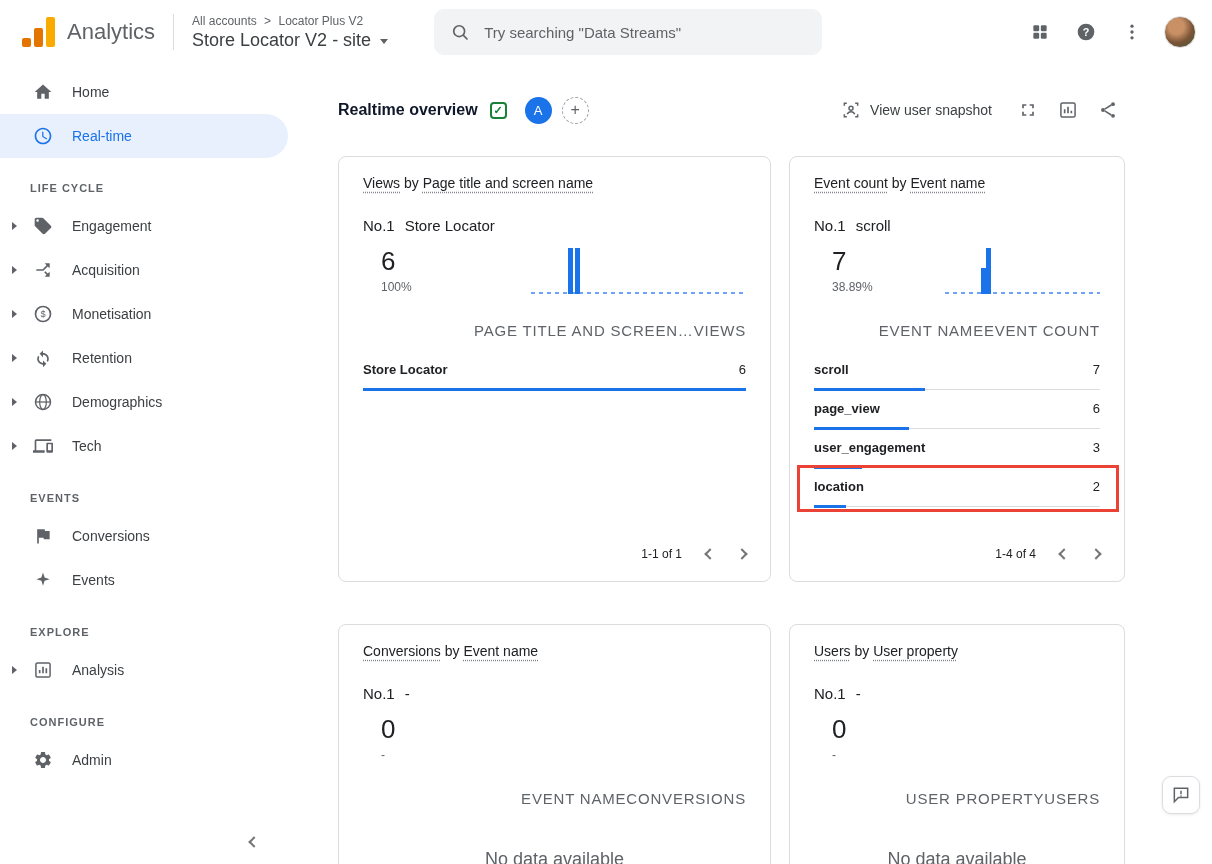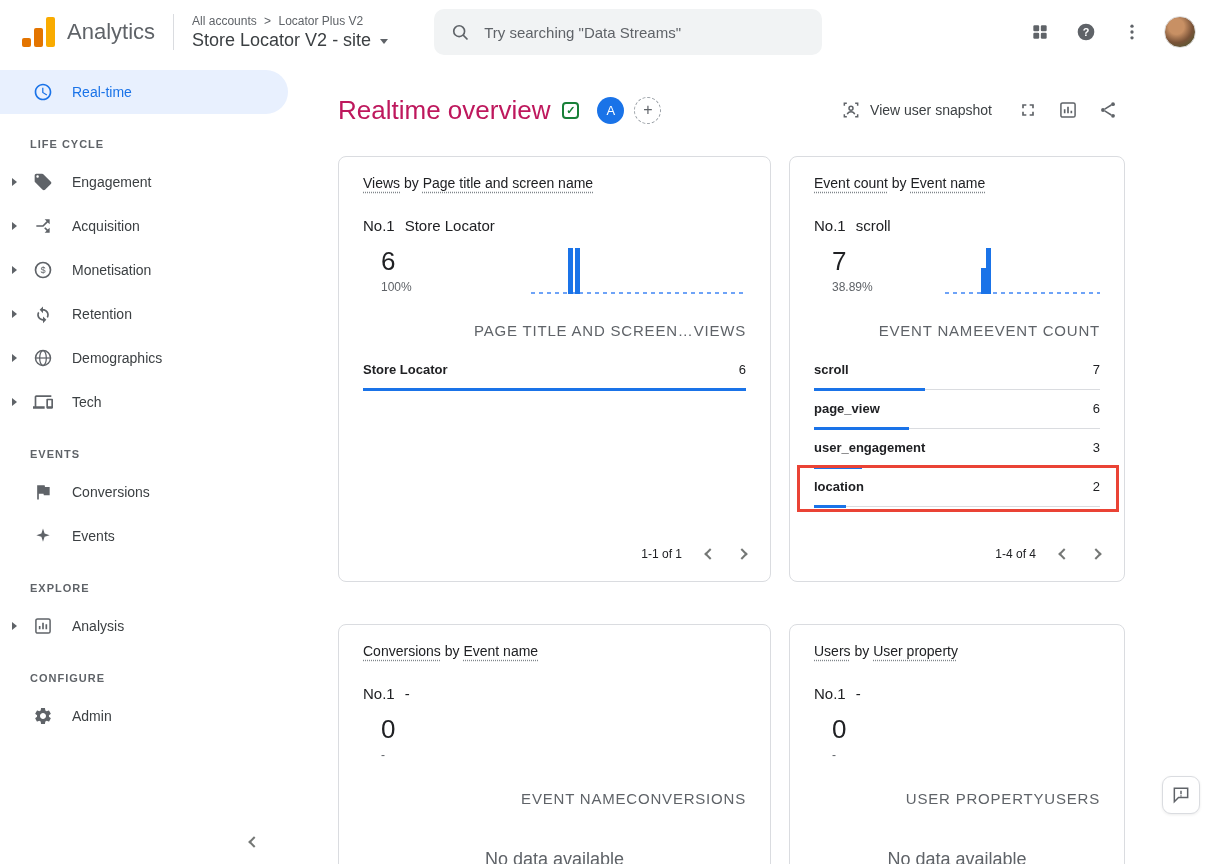--- a/index.html
+++ b/index.html
@@ -56,21 +56,21 @@
   .sidebar-collapse { position:absolute; bottom:10px; right:26px; width:24px; height:24px;
     display:grid; place-items:center; cursor:pointer; }
   .chev { width:8px; height:8px; border-right:2px solid #747775; border-bottom:2px solid #747775; }
   .chev.left  { transform:rotate(135deg); }
   .chev.right { transform:rotate(-45deg); }
 
   
   .main { flex:1; padding:26px 0 0 46px; }
   .content { width:788px; }
   .page-header { display:flex; align-items:center; height:40px; }
-  .page-title { font-size:26px; font-weight:400; color:#be185d; }
+  .page-title { font-size:16px; font-weight:700; color:#0f172a; }
   .ok-badge { width:17px; height:17px; border:2px solid var(--green_check,#188038); border-radius:4px;
     color:var(--green_check,#188038); font-size:11px; font-weight:700; display:grid; place-items:center;
     margin-left:12px; cursor:pointer; }
   .chip { width:27px; height:27px; border-radius:50%; display:grid; place-items:center;
     font-size:13px; cursor:pointer; }
   .chip-a { background:var(--accent,#1a73e8); color:#fff; margin-left:18px; font-weight:500; }
   .chip-add { border:1.5px dashed #9aa0a6; color:#5f6368; margin-left:10px; font-size:16px; }
   .header-actions { margin-left:auto; display:flex; align-items:center; gap:4px; }
   .snapshot-btn { display:flex; align-items:center; gap:9px; font-size:14px; color:#3c4043;
     cursor:pointer; margin-right:14px; }
@@ -177,20 +177,29 @@
           </svg>
       </div>
       <div class="avatar"></div>
     </div>
   </header>
 
   <div class="body-row">
 
     <nav class="sidebar">
 
+      <div class="nav-item">
+        <span class="arrow-slot"></span>
+        <span class="nav-icon">
+            <svg class="fill-icon" viewBox="0 0 24 24">
+              <path d="M10 20v-6h4v6h5v-8h3L12 3 2 12h3v8z"></path>
+            </svg>
+          </span>
+        <span class="nav-label">Home</span>
+      </div>
 
       <div class="nav-item selected">
         <span class="arrow-slot"></span>
         <span class="nav-icon">
             <svg class="accent-fill" viewBox="0 0 24 24">
               <path d="M11.99 2C6.47 2 2 6.48 2 12s4.47 10 9.99 10C17.52 22 22 17.52 22 12S17.52 2 11.99 2zm.01 18c-4.42 0-8-3.58-8-8s3.58-8 8-8 8 3.58 8 8-3.58 8-8 8zm.5-13H11v6l5.25 3.15.75-1.23-4.5-2.67z"></path>
             </svg>
           </span>
         <span class="nav-label">Real-time</span>
       </div>

